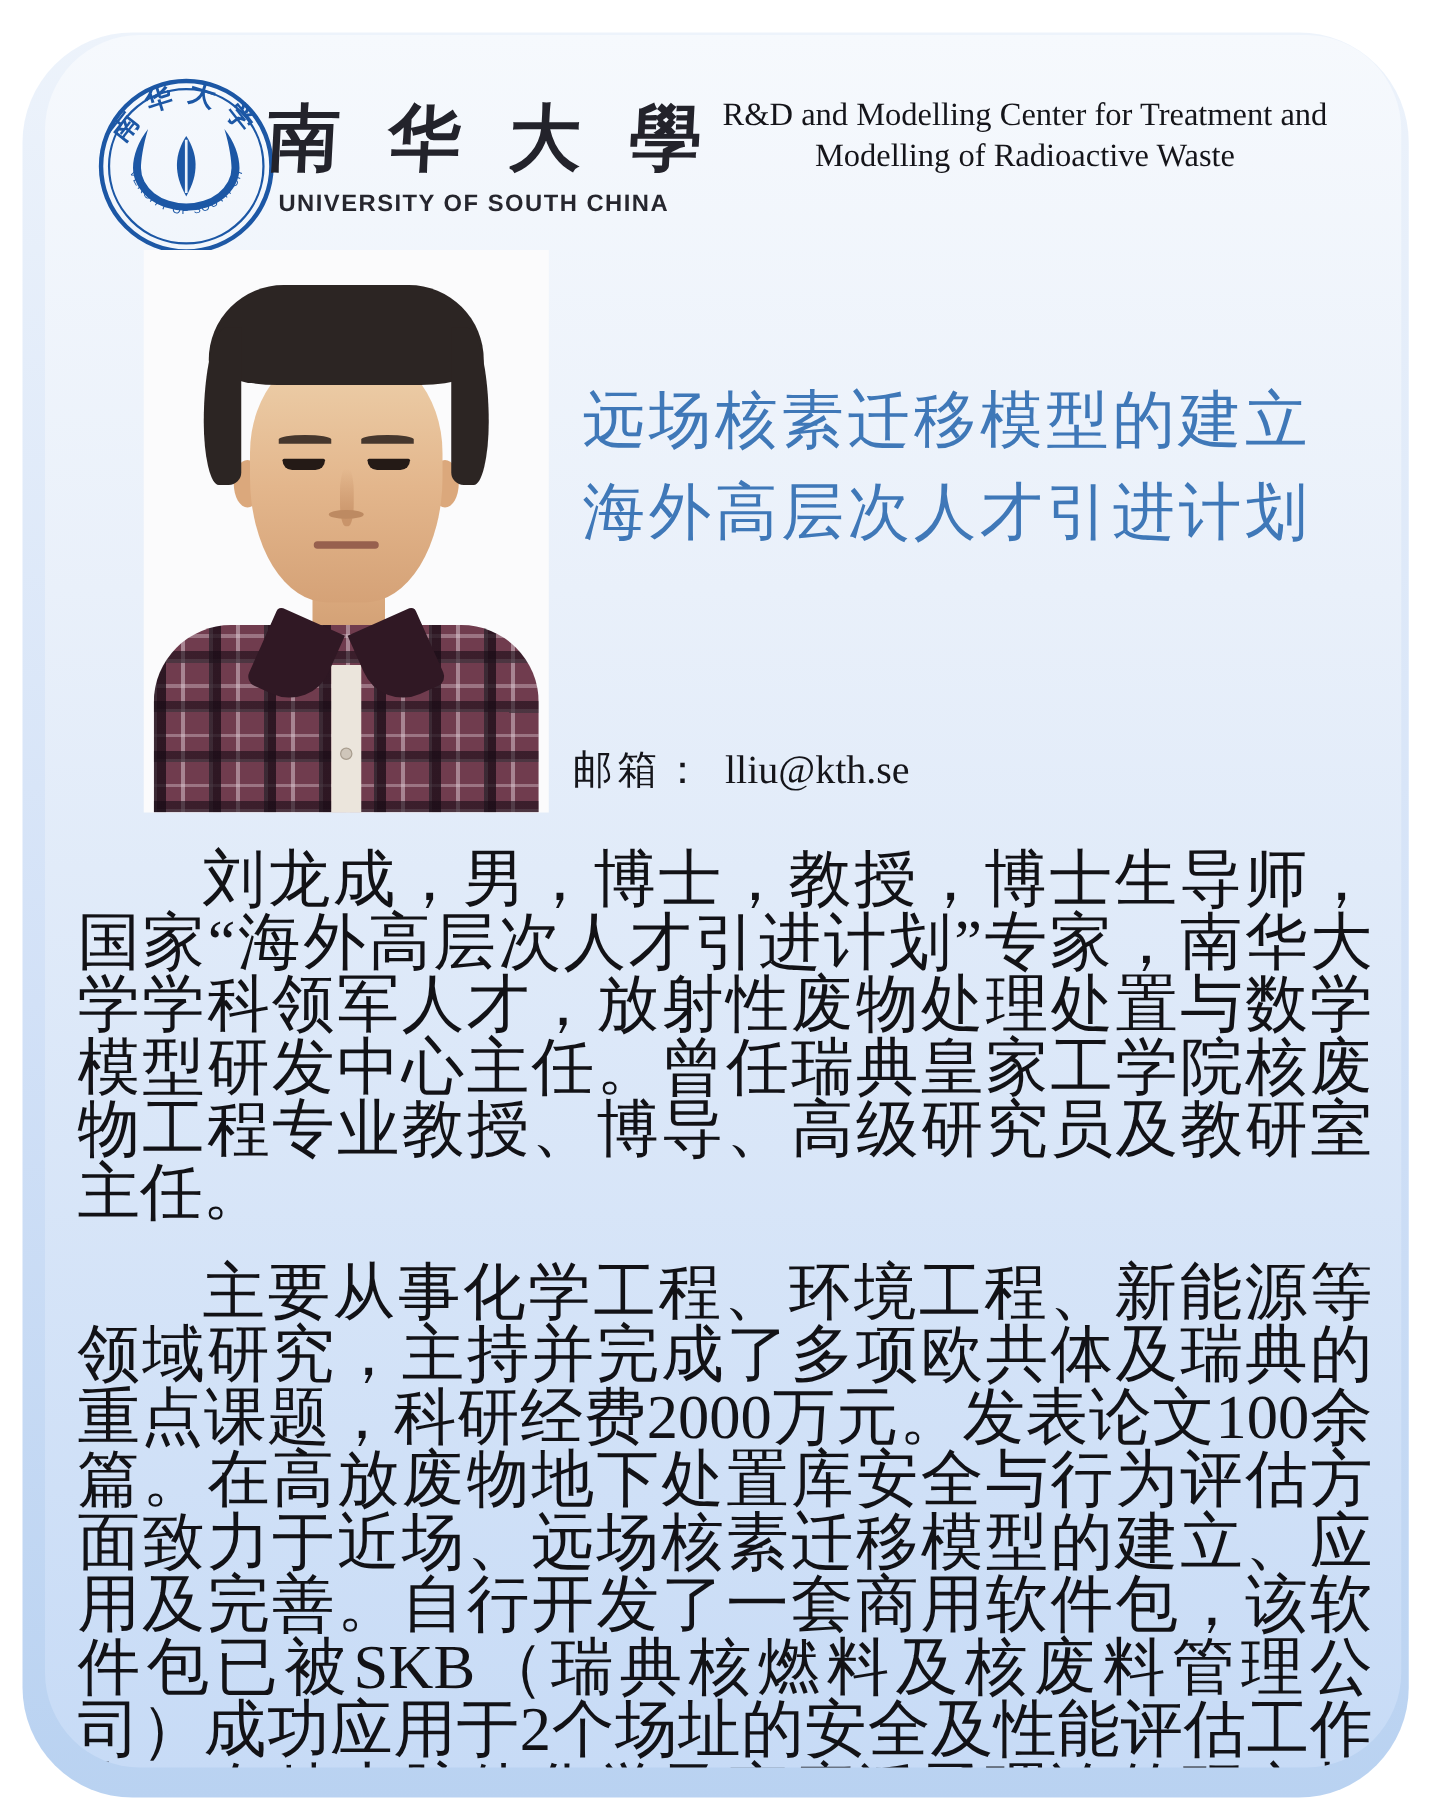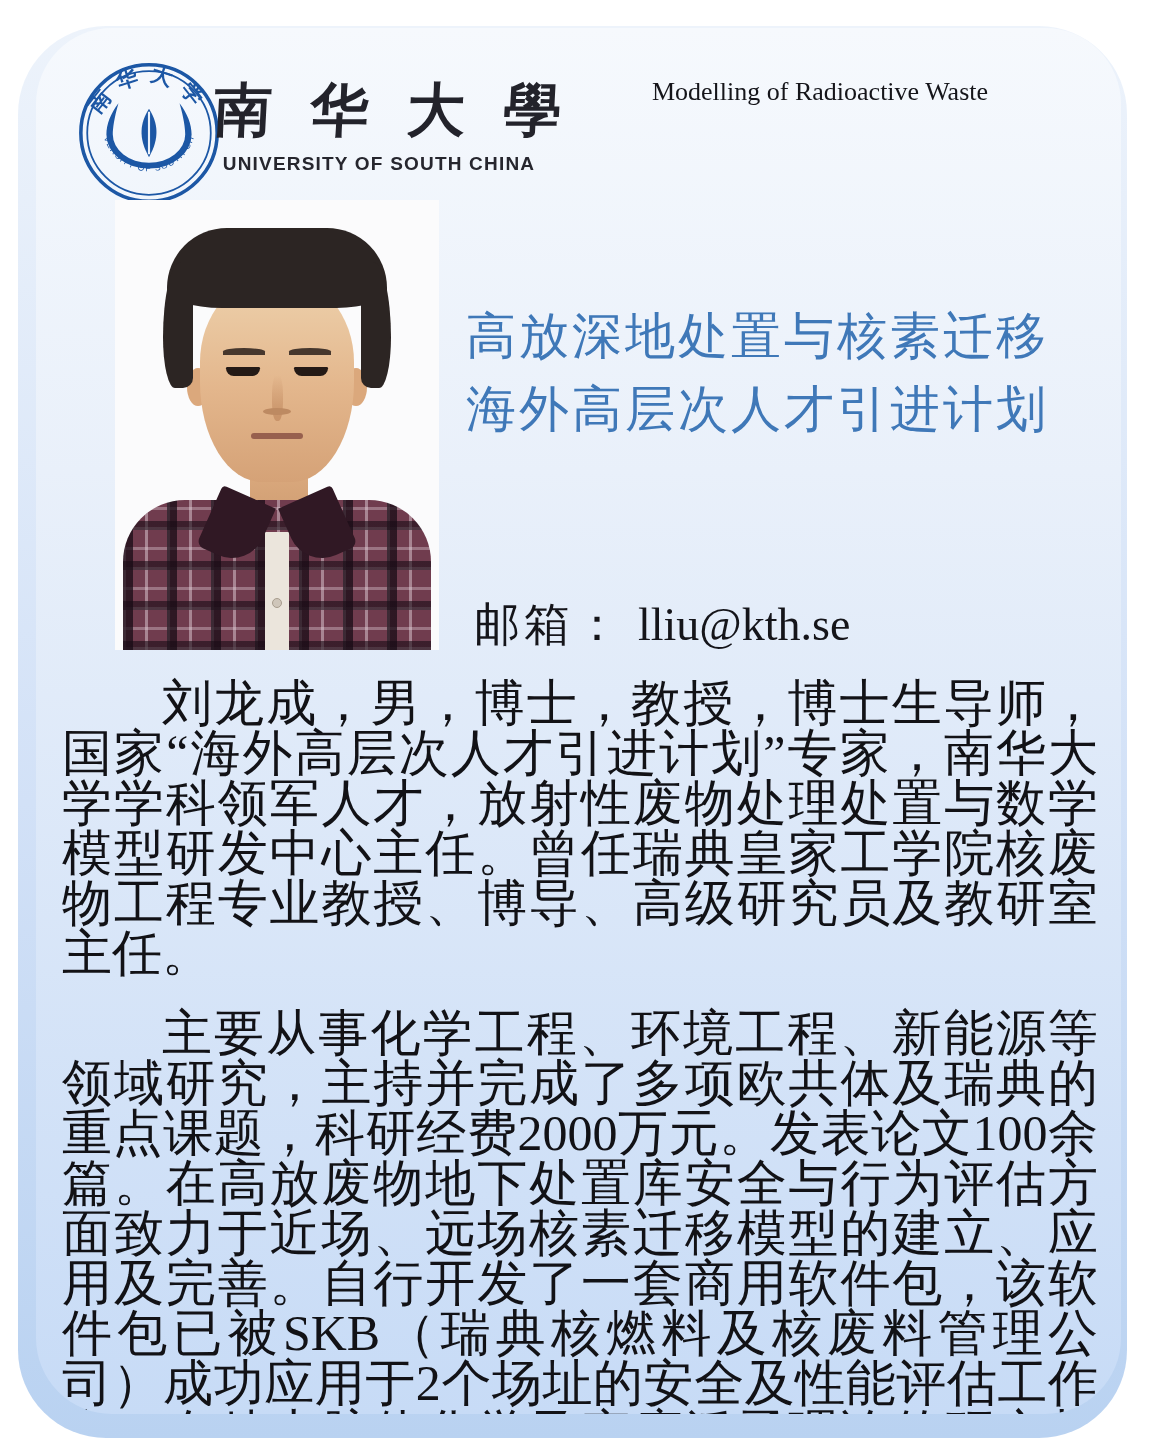--- a/index.html
+++ b/index.html
@@ -90,21 +90,21 @@
   .photo .hair::before { left:-4px; border-radius:60% 0 10px 40%; }
   .photo .hair::after { right:-4px; border-radius:0 60% 40% 10px; }
   
   .research-heading {
     position:absolute; left:424px; top:192px;
     font-size:49px; letter-spacing:13px; color:#111; white-space:nowrap;
   }
   .research-lines { position:absolute; left:430px; top:272px; width:640px; }
   .research-line { font-size:50px; line-height:73px; letter-spacing:3px;
     color:#3f78b8; white-space:nowrap; }
-  .email-line { position:absolute; left:438px; top:566px; font-size:46px; white-space:nowrap; }
+  .email-line { position:absolute; left:422px; top:566px; font-size:32px; white-space:nowrap; }
   .email-line .lbl { letter-spacing:4px; }
   .email-line .val { margin-left:14px; }
   
   .bio { position:absolute; left:26px; top:650px; width:1036px; }
   .bio p {
     font-size:50px; line-height:50px; text-align:justify; text-justify:inter-ideograph;
     text-indent:2em; color:#121216;
   }
   .bio p + p { margin-top:30px; }
 </style>
@@ -133,20 +133,21 @@
     <path fill="#1c57a5" d="M100,66 C87,86 85,108 100,134 C115,108 113,86 100,66 Z"></path>
     <path d="M100,70 L100,130" stroke="#eaf1fa" stroke-width="3" fill="none"></path>
   </svg>
 
   <div class="uni-name">
     <div class="uni-zh">南 华 大 學</div>
     <div class="uni-en">UNIVERSITY OF SOUTH CHINA</div>
   </div>
 
   <div class="center-name">
+    <div class="center-en">R&amp;D and Modelling Center for Treatment and</div>
     <div class="center-en">Modelling of Radioactive Waste</div>
   </div>
 
   <div class="photo">
     <div class="neck"></div>
     <div class="shirt"></div>
     <div class="placket"></div>
     <div class="button"></div>
     <div class="collar-l"></div>
     <div class="collar-r"></div>
@@ -158,21 +159,21 @@
       <div class="eye l"></div>
       <div class="eye r"></div>
       <div class="nose"></div>
       <div class="nose-base"></div>
       <div class="mouth"></div>
     </div>
     <div class="hair"></div>
   </div>
 
   <div class="research-lines">
-    <div class="research-line">高放深地处置与核素迁移</div>
+    <div class="research-line">远场核素迁移模型的建立</div>
     <div class="research-line">海外高层次人才引进计划</div>
   </div>
 
   <div class="email-line">
     <span class="lbl">邮箱：</span><span class="val">lliu@kth.se</span>
   </div>
 
   <div class="bio">
     <p>刘龙成，男，博士，教授，博士生导师，国家“海外高层次人才引进计划”专家，南华大学学科领军人才，放射性废物处理处置与数学模型研发中心主任。曾任瑞典皇家工学院核废物工程专业教授、博导、高级研究员及教研室主任。</p>
     <p>主要从事化学工程、环境工程、新能源等领域研究，主持并完成了多项欧共体及瑞典的重点课题，科研经费2000万元。发表论文100余篇。在高放废物地下处置库安全与行为评估方面致力于近场、远场核素迁移模型的建立、应用及完善。自行开发了一套商用软件包，该软件包已被SKB（瑞典核燃料及核废料管理公司）成功应用于2个场址的安全及性能评估工作中。在粘土胶体化学及密度泛函理论的研究与应用上亦取得了丰硕成果。</p>

